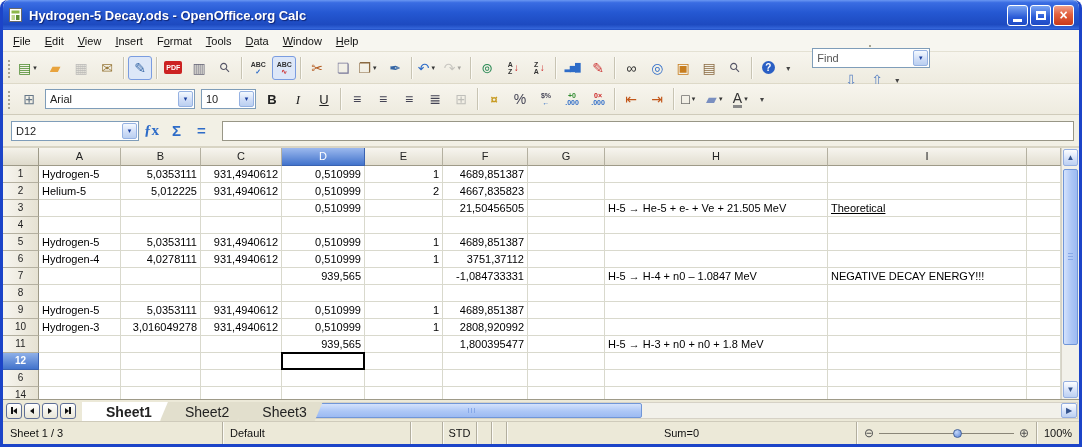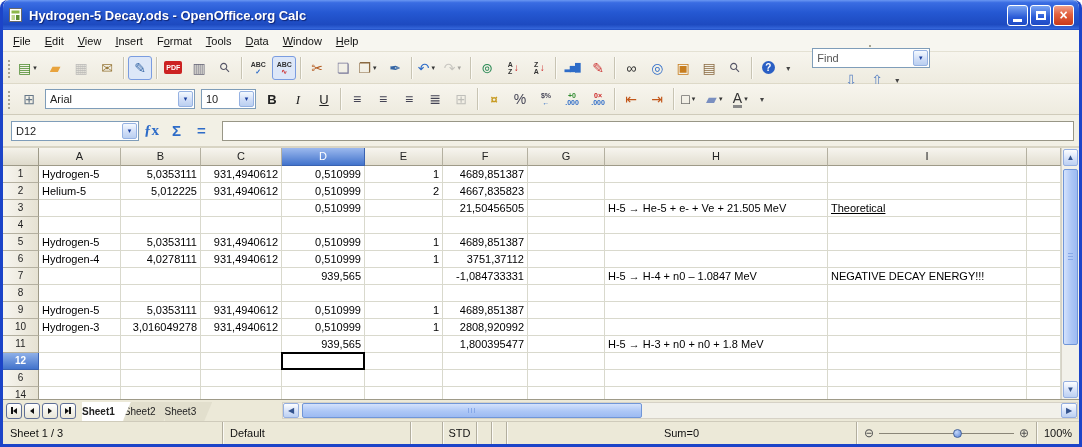--- a/index.html
+++ b/index.html
@@ -78,21 +78,21 @@
   .vthumb{position:absolute;left:0;right:0;top:2px;height:176px;background:linear-gradient(90deg,#d4e2fc,#adc7f6 55%,#9cbaf2);border:1px solid #7096d8;border-radius:2px;}
   .vthumb::after{content:"";position:absolute;left:4px;right:4px;top:50%;margin-top:-4px;height:8px;
     background:repeating-linear-gradient(180deg,#86a8e8 0 1px,transparent 1px 3px);}
   
   .tabbar{height:22px;flex:0 0 22px;display:flex;align-items:center;background:#ece9d8;border-top:1px solid #9e9a88;padding-left:3px;}
   .tnav{width:16px;height:16px;border:1px solid #5f6f96;border-radius:3px;background:linear-gradient(180deg,#ffffff,#e9e6d7);display:flex;align-items:center;justify-content:center;margin-right:2px;flex:0 0 16px;}
   .tri{width:0;height:0;border-top:3px solid transparent;border-bottom:3px solid transparent;display:inline-block;}
   .tri.r{border-left:4px solid #111;} .tri.l{border-right:4px solid #111;}
   .tbarln{width:2px;height:7px;background:#111;display:inline-block;}
   .tabs{display:flex;align-items:flex-end;height:100%;margin-left:4px;width:190px;flex:0 0 auto;}
-  .stab{height:19px;padding:0 16px 0 0;display:flex;align-items:center;font-size:10px;color:#222;background:#e2dfcd;
+  .stab{height:19px;padding:0 16px 0 24px;display:flex;align-items:center;font-size:14px;color:#222;background:#e2dfcd;
     clip-path:polygon(0 0,100% 0,calc(100% - 8px) 100%,0 100%);margin-right:-7px;position:relative;z-index:1;
     filter:drop-shadow(0 0 0.4px #8a8678);}
   .stab.active{background:#fff;font-weight:bold;z-index:3;}
   .hscroll{flex:1;height:17px;display:flex;align-items:center;margin:0 1px 0 10px;background:#f2f1ea;border:1px solid #d6d2c6;}
   .harrow{width:16px;height:15px;flex:0 0 16px;display:flex;align-items:center;justify-content:center;background:linear-gradient(180deg,#fdfeff,#d3e0f8 60%,#bcd0f2);border:1px solid #95afe0;border-radius:2px;color:#33538e;font-size:8px;}
   .htrack{flex:1;height:15px;position:relative;margin:0 1px;}
   .hthumb{position:absolute;top:0;bottom:0;left:2px;width:340px;background:linear-gradient(180deg,#d4e2fc,#adc7f6 55%,#9cbaf2);border:1px solid #7096d8;border-radius:2px;}
   .hthumb::after{content:"";position:absolute;top:4px;bottom:4px;left:50%;margin-left:-4px;width:8px;
     background:repeating-linear-gradient(90deg,#86a8e8 0 1px,transparent 1px 3px);}
   

